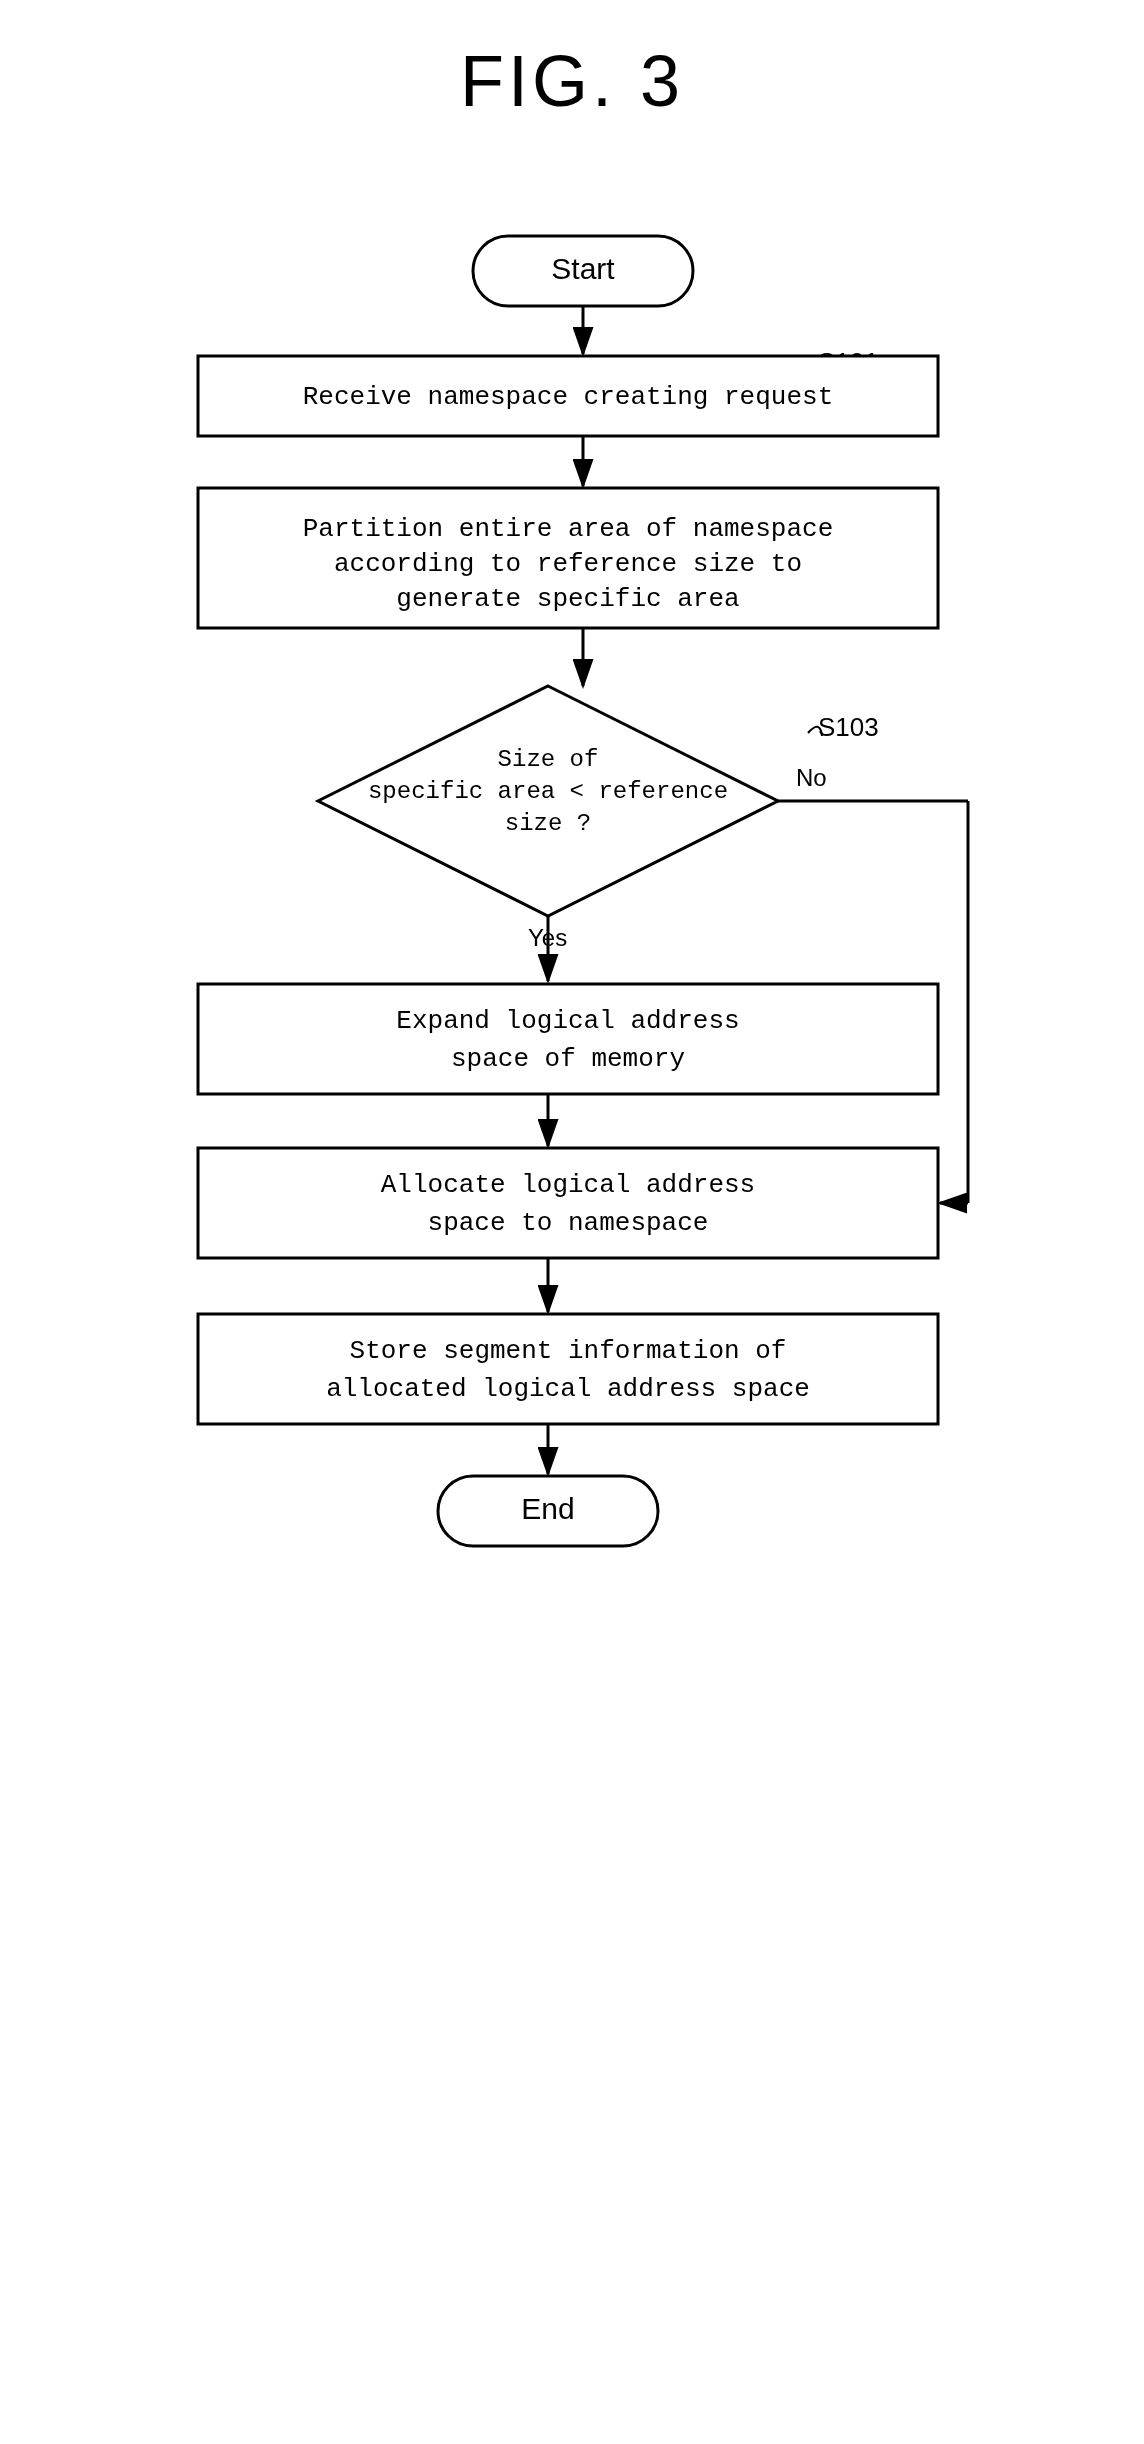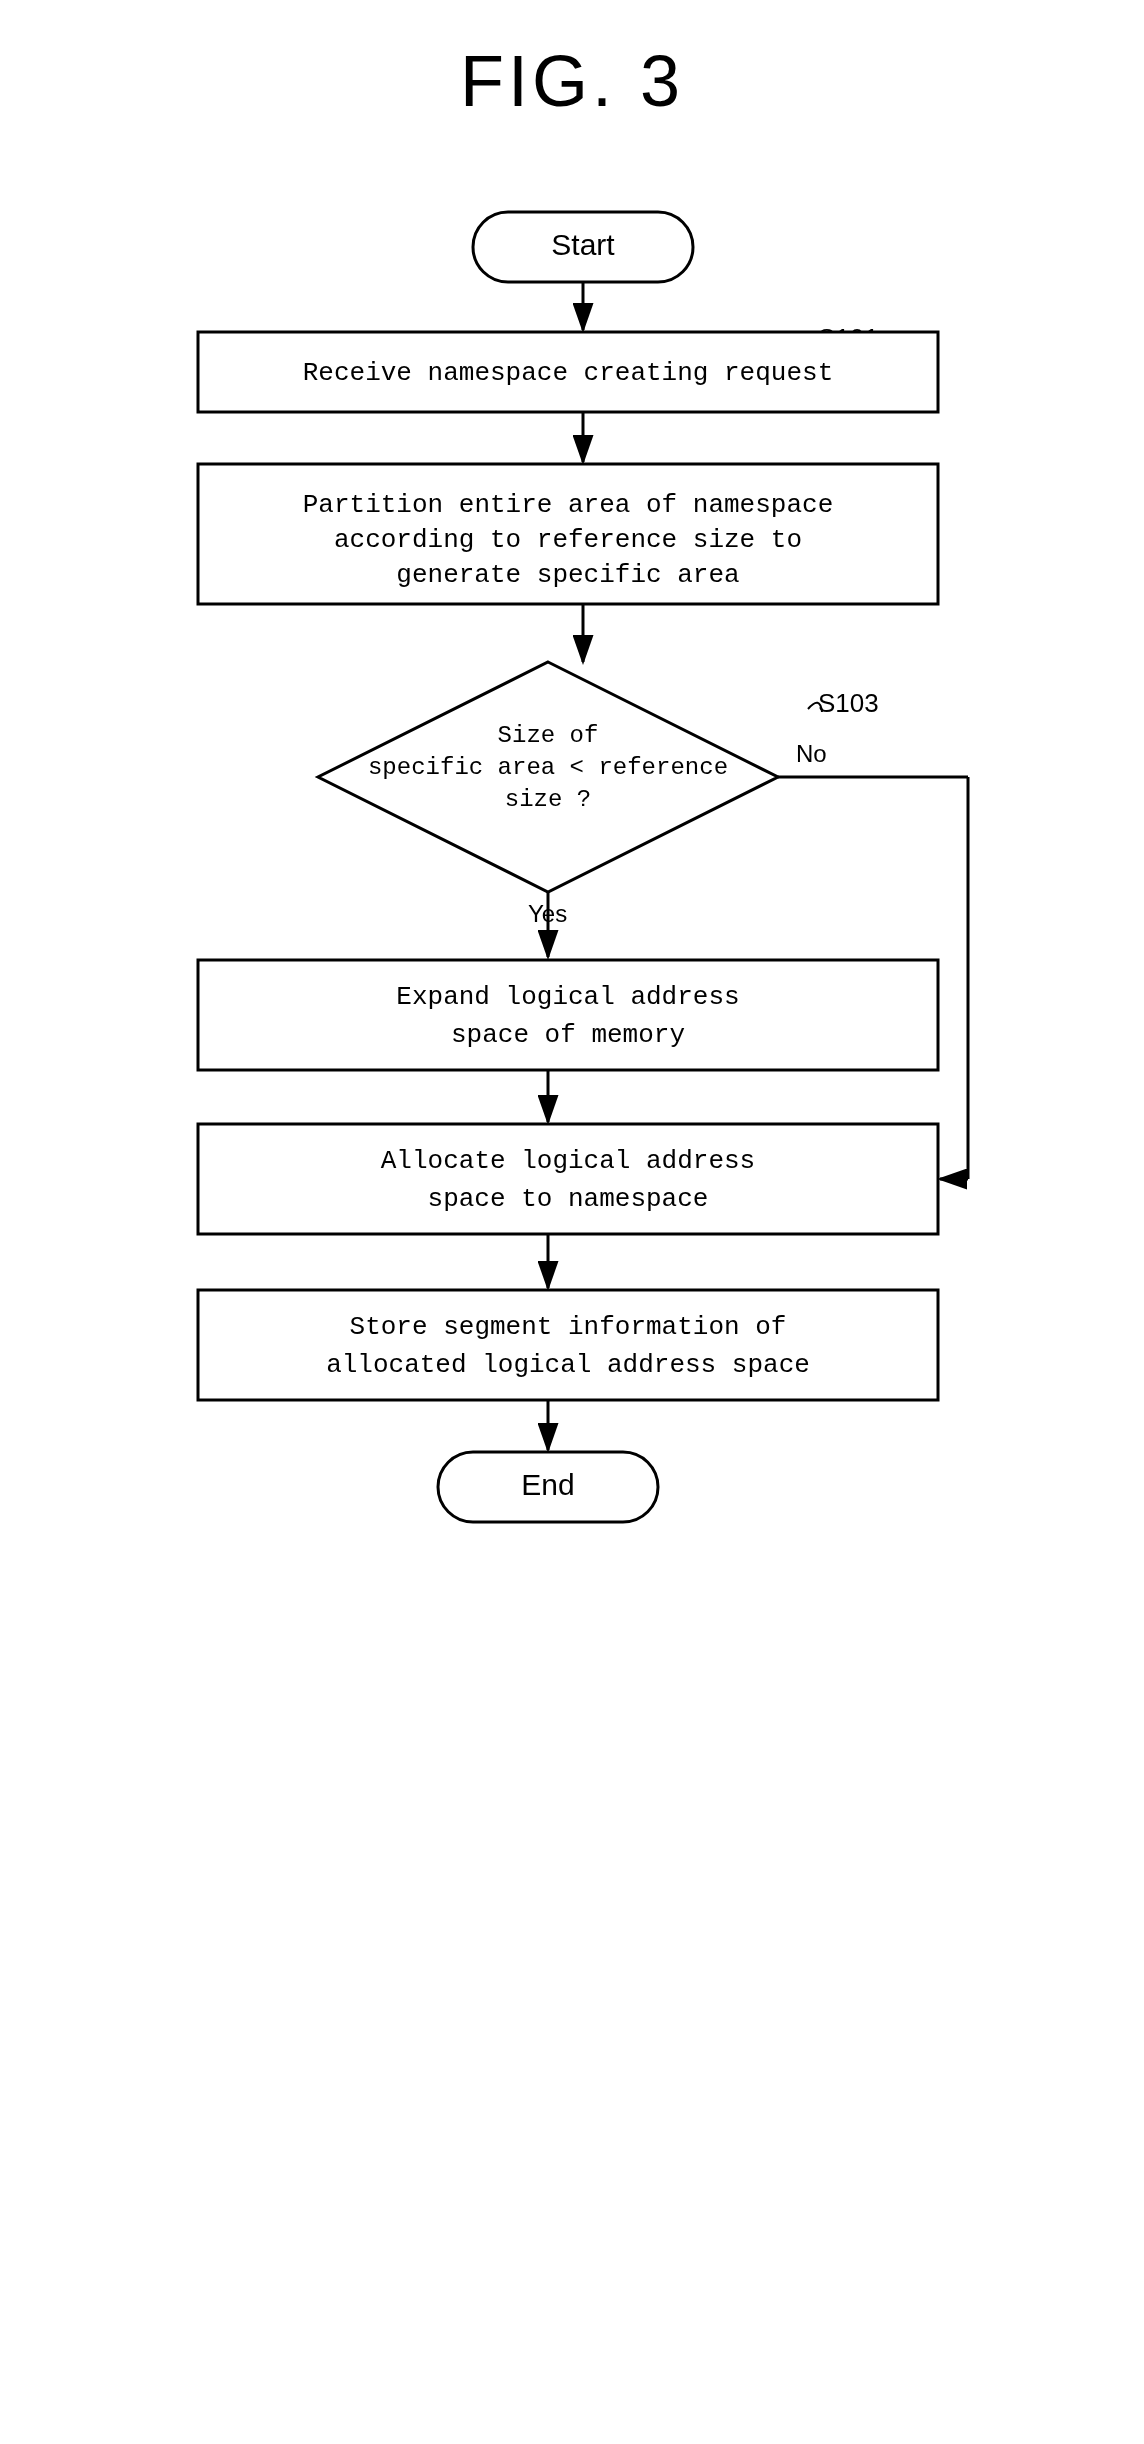--- a/index.html
+++ b/index.html
@@ -20,20 +20,21 @@
 
     .diagram-container {
       width: 948px;
       height: 2444px;
       background: #ffffff;
       position: relative;
       display: flex;
       flex-direction: column;
       align-items: center;
       padding-top: 40px;
+      gap: 24px;
     }
 
     .fig-title {
       font-size: 72px;
       font-weight: normal;
       letter-spacing: 4px;
       margin-bottom: 60px;
       font-family: Arial, sans-serif;
     }
 

